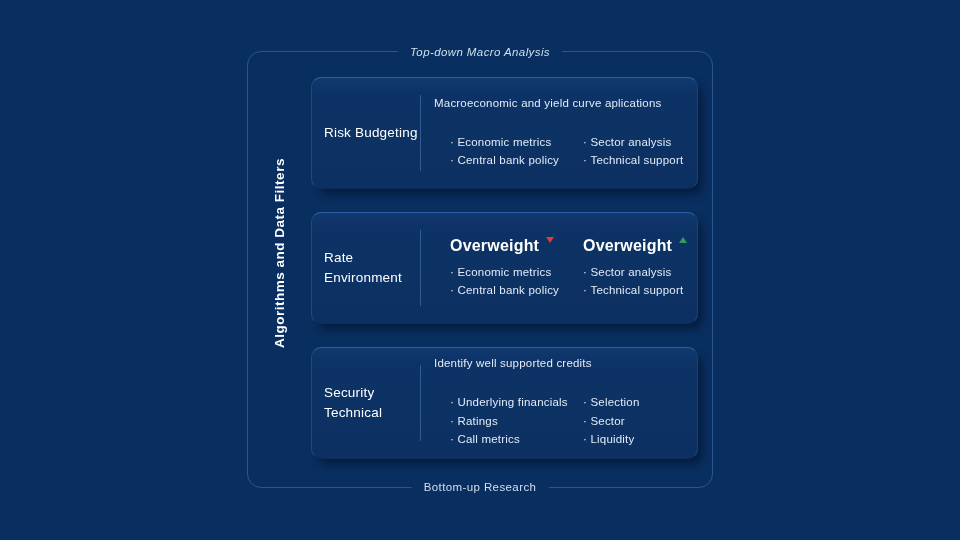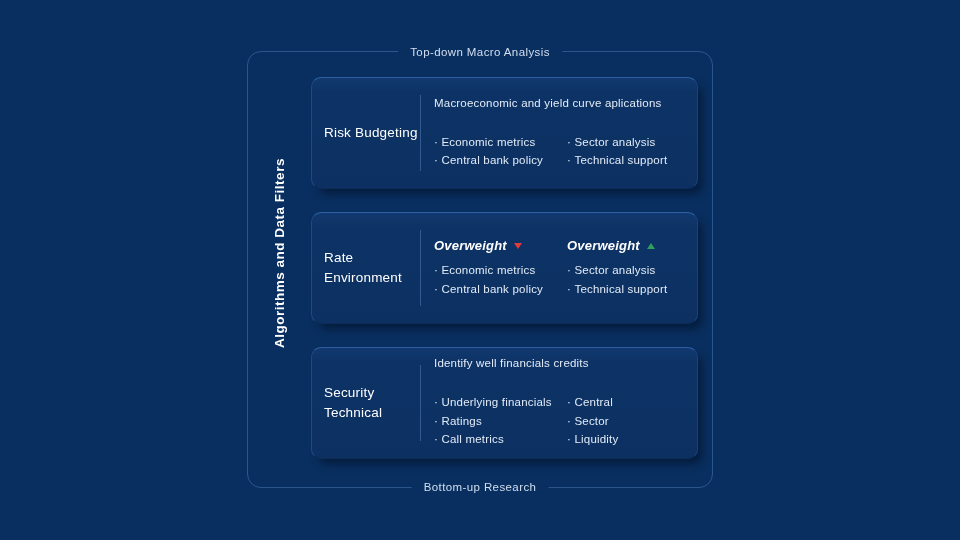--- a/index.html
+++ b/index.html
@@ -16,21 +16,21 @@
     border-radius:14px;
     box-sizing:border-box;
   }
   .frame-label {
     position:absolute; left:50%; transform:translateX(-50%);
     background:var(--bg, #092f60);
     padding:0 12px; white-space:nowrap;
     font-size:11.5px; letter-spacing:0.4px; color:#d3dfef;
     height:16px; line-height:16px;
   }
-  .frame-label.top { top:-8px; }
+  .frame-label.top { top:-8px;font-style:italic; }
   .frame-label.bottom { bottom:-8px; }
   .side-label {
     position:absolute; left:31px; top:201px;
     transform:translate(-50%,-50%) rotate(-90deg);
     white-space:nowrap; font-weight:bold; font-size:13.5px;
     letter-spacing:0.5px; color:#ffffff;
   }
   
   .cards {
     position:absolute; left:63px; top:25px; width:387px;
@@ -51,26 +51,26 @@
     font-weight:normal; font-size:13.5px; line-height:1.5; color:#ffffff;
     letter-spacing:0.2px;
   }
   .divider { width:1px; background:rgba(125,170,225,0.35); margin:17px 0; }
   .card-content {
     flex:1; padding-left:13px; box-sizing:border-box;
     display:flex; flex-direction:column; justify-content:center;
     font-size:11.5px; color:#e2ebf7; letter-spacing:0.2px;gap:16px;
   }
   .content-heading { margin-bottom:8px; }
-  .cols { display:flex; }
+  .cols { display:flex;margin-left:16px; }
   .col  { width:133px; }
   .col:last-child { width:auto; }
   .col-heading {
-    font-weight:bold; color:#ffffff; font-size:13px;
-    margin-bottom:8px; display:flex; align-items:center;font-style:italic;
+    font-weight:bold; color:#ffffff; font-size:16px;
+    margin-bottom:8px; display:flex; 
   }
   .item { line-height:1.6; white-space:nowrap; }
   .item::before { content:"\00B7\00A0"; }
   .tri { width:0; height:0; display:inline-block; margin-left:7px; }
   .tri-down {
     border-left:4.5px solid transparent; border-right:4.5px solid transparent;
     border-top:6.5px solid var(--red, #e23b3b);
   }
   .tri-up {
     border-left:4.5px solid transparent; border-right:4.5px solid transparent;
@@ -129,29 +129,29 @@
               <div class="item">Technical support</div>
             </div>
           </div>
         </div>
       </div>
 
       <div class="card">
         <div class="card-title">Security Technical</div>
         <div class="divider"></div>
         <div class="card-content">
-          <div class="content-heading">Identify well financials credits</div>
+          <div class="content-heading">Identify well supported credits</div>
           <div class="cols">
             <div class="col">
               <div class="item">Underlying financials</div>
               <div class="item">Ratings</div>
               <div class="item">Call metrics</div>
             </div>
             <div class="col">
-              <div class="item">Central</div>
+              <div class="item">Selection</div>
               <div class="item">Sector</div>
               <div class="item">Liquidity</div>
             </div>
           </div>
         </div>
       </div>
 
     </div>
   </div>
 </div>

